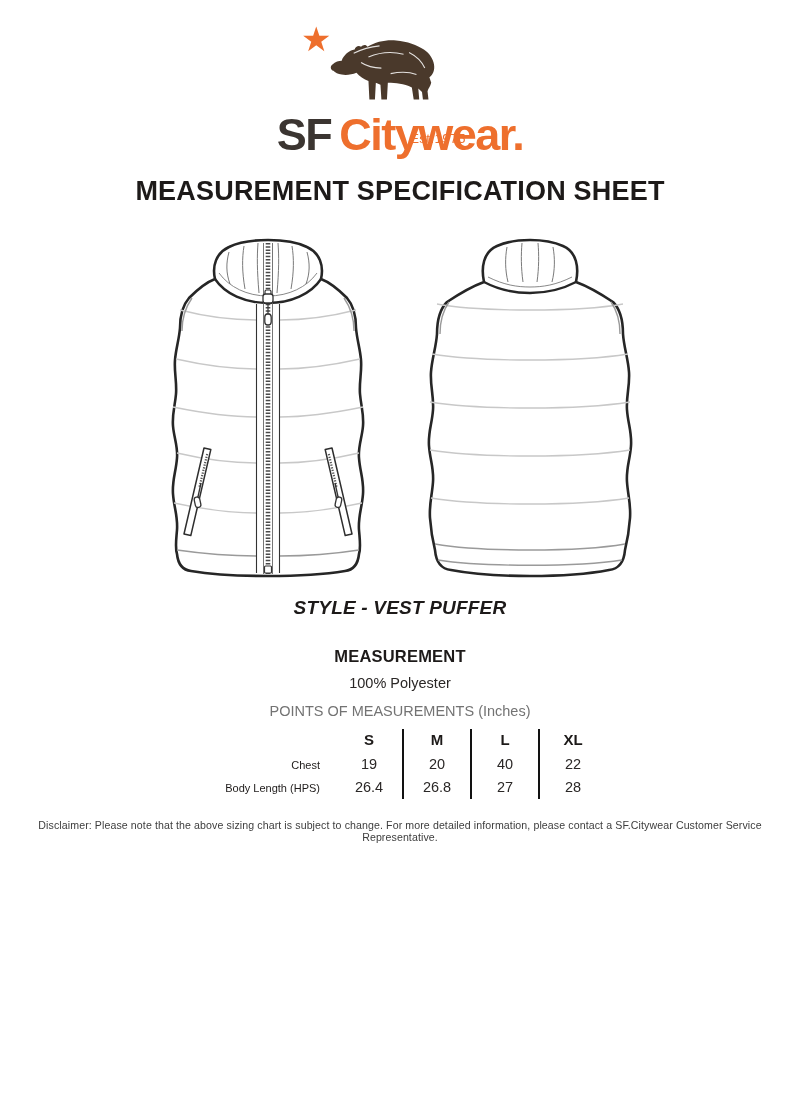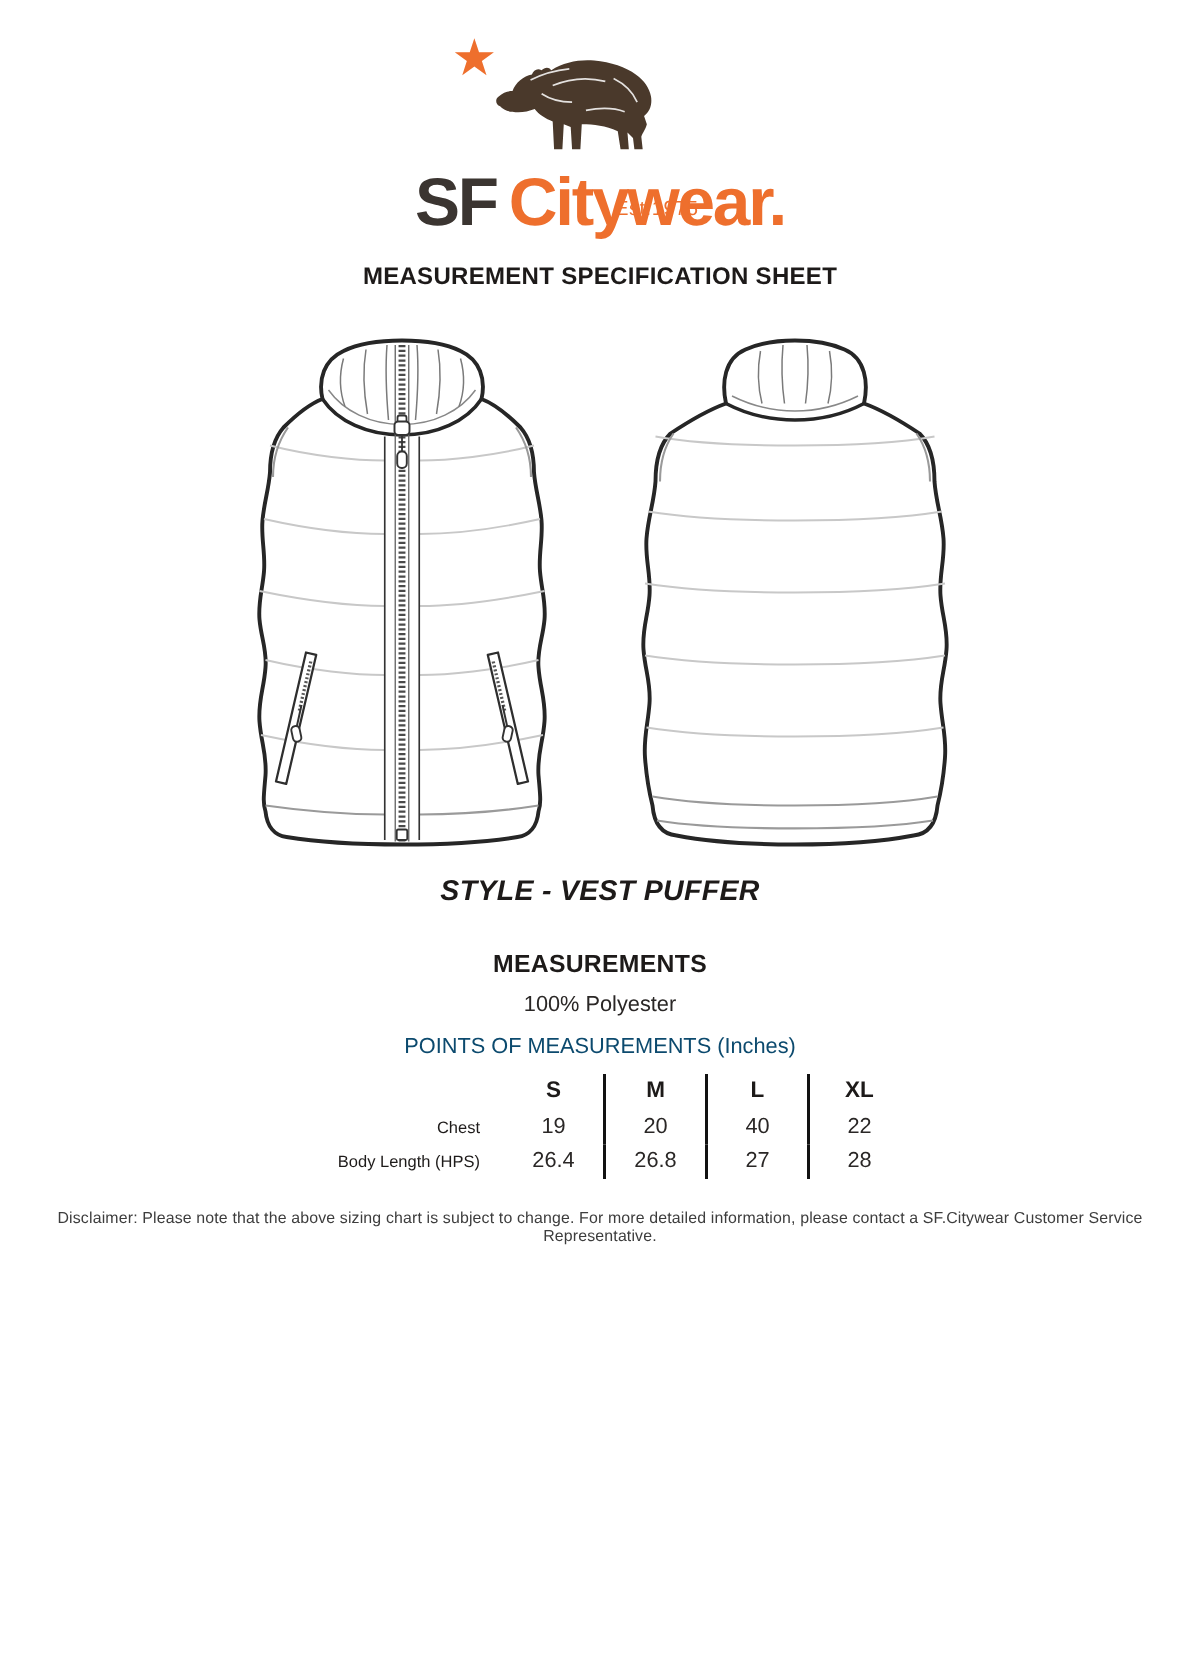--- a/index.html
+++ b/index.html
@@ -20,26 +20,26 @@
   .bear-svg{position:absolute;left:64px;top:5px;width:124px;height:72px;}
   .est{position:absolute;left:150px;top:79px;font-size:13.5px;letter-spacing:.3px;color:#ee6f2d;z-index:2;margin-top:24px;}
   .wordmark{
     position:absolute;left:0;top:84px;width:100%;
     text-align:center;font-size:45px;font-weight:bold;
     letter-spacing:-1.5px;line-height:1;white-space:nowrap;
   }
   .wordmark .sf{color:#3b3531;margin-right:8px;}
   .wordmark .cw{color:#ee6f2d;}
   
-  .title{margin:10px 0 0;text-align:center;font-size:16px;font-weight:bold;letter-spacing:.2px;color:#1d1a19;}
+  .title{margin:10px 0 0;text-align:center;font-size:27px;font-weight:bold;letter-spacing:.2px;color:#1d1a19;}
   .style-title{margin:17px 0 0;text-align:center;font-size:19px;font-weight:bold;letter-spacing:.2px;color:#1d1a19;font-style:italic;}
   .section-heading{margin:28px 0 0;text-align:center;font-size:16.5px;font-weight:bold;letter-spacing:.2px;color:#1d1a19;}
   .section-heading.specs{margin-top:36px;}
   .fab-value{margin:9px 0 0;text-align:center;font-size:14.5px;color:#2a2726;}
-  .points{margin:12px 0 0;text-align:center;font-size:14.5px;color:#0c4a6e;}
+  .points{margin:12px 0 0;text-align:center;font-size:14.5px;color:#737373;}
   
   .drawings{margin-top:31px;display:flex;justify-content:center;align-items:flex-start;gap:27px;}
   .vest-svg{display:block;}
   
   .size-table{border-collapse:collapse;margin:10px auto 0;position:relative;left:-37px;}
   .size-table td,.size-table th{padding:0;}
   .size-table .lbl{width:200px;text-align:right;padding-right:16px;font-size:11px;color:#1e1b1a;}
   .size-table th{width:66px;text-align:center;font-size:15px;font-weight:bold;padding:2px 0 5px;color:#1d1a19;}
   .size-table td.val{width:66px;text-align:center;font-size:14.5px;padding:3px 0 4px;color:#2a2726;}
   .size-table .cv{border-left:2px solid #121212;}
@@ -185,21 +185,21 @@
         </g>
         <path fill="none" stroke="#888888" stroke-width="1" d="M 77,39 C 93,47 106,49 119,49 C 132,49 145,47 161,39"></path>
         <path fill="none" stroke="#262626" stroke-width="2.3" d="M 73,44 C 90,53 105,55 119,55 C 133,55 148,53 165,44"></path>
       </g>
     </svg>
 
   </div>
 
   <h2 class="style-title">STYLE - VEST PUFFER</h2>
 
-  <h3 class="section-heading">MEASUREMENTS</h3>
+  <h3 class="section-heading">MEASUREMENT</h3>
   <p class="fab-value">100% Polyester</p>
 
   <p class="points">POINTS OF MEASUREMENTS (Inches)</p>
 
   <table class="size-table">
     <thead>
       <tr>
         <td class="lbl"></td>
         <th>S</th>
         <th class="cv">M</th>

